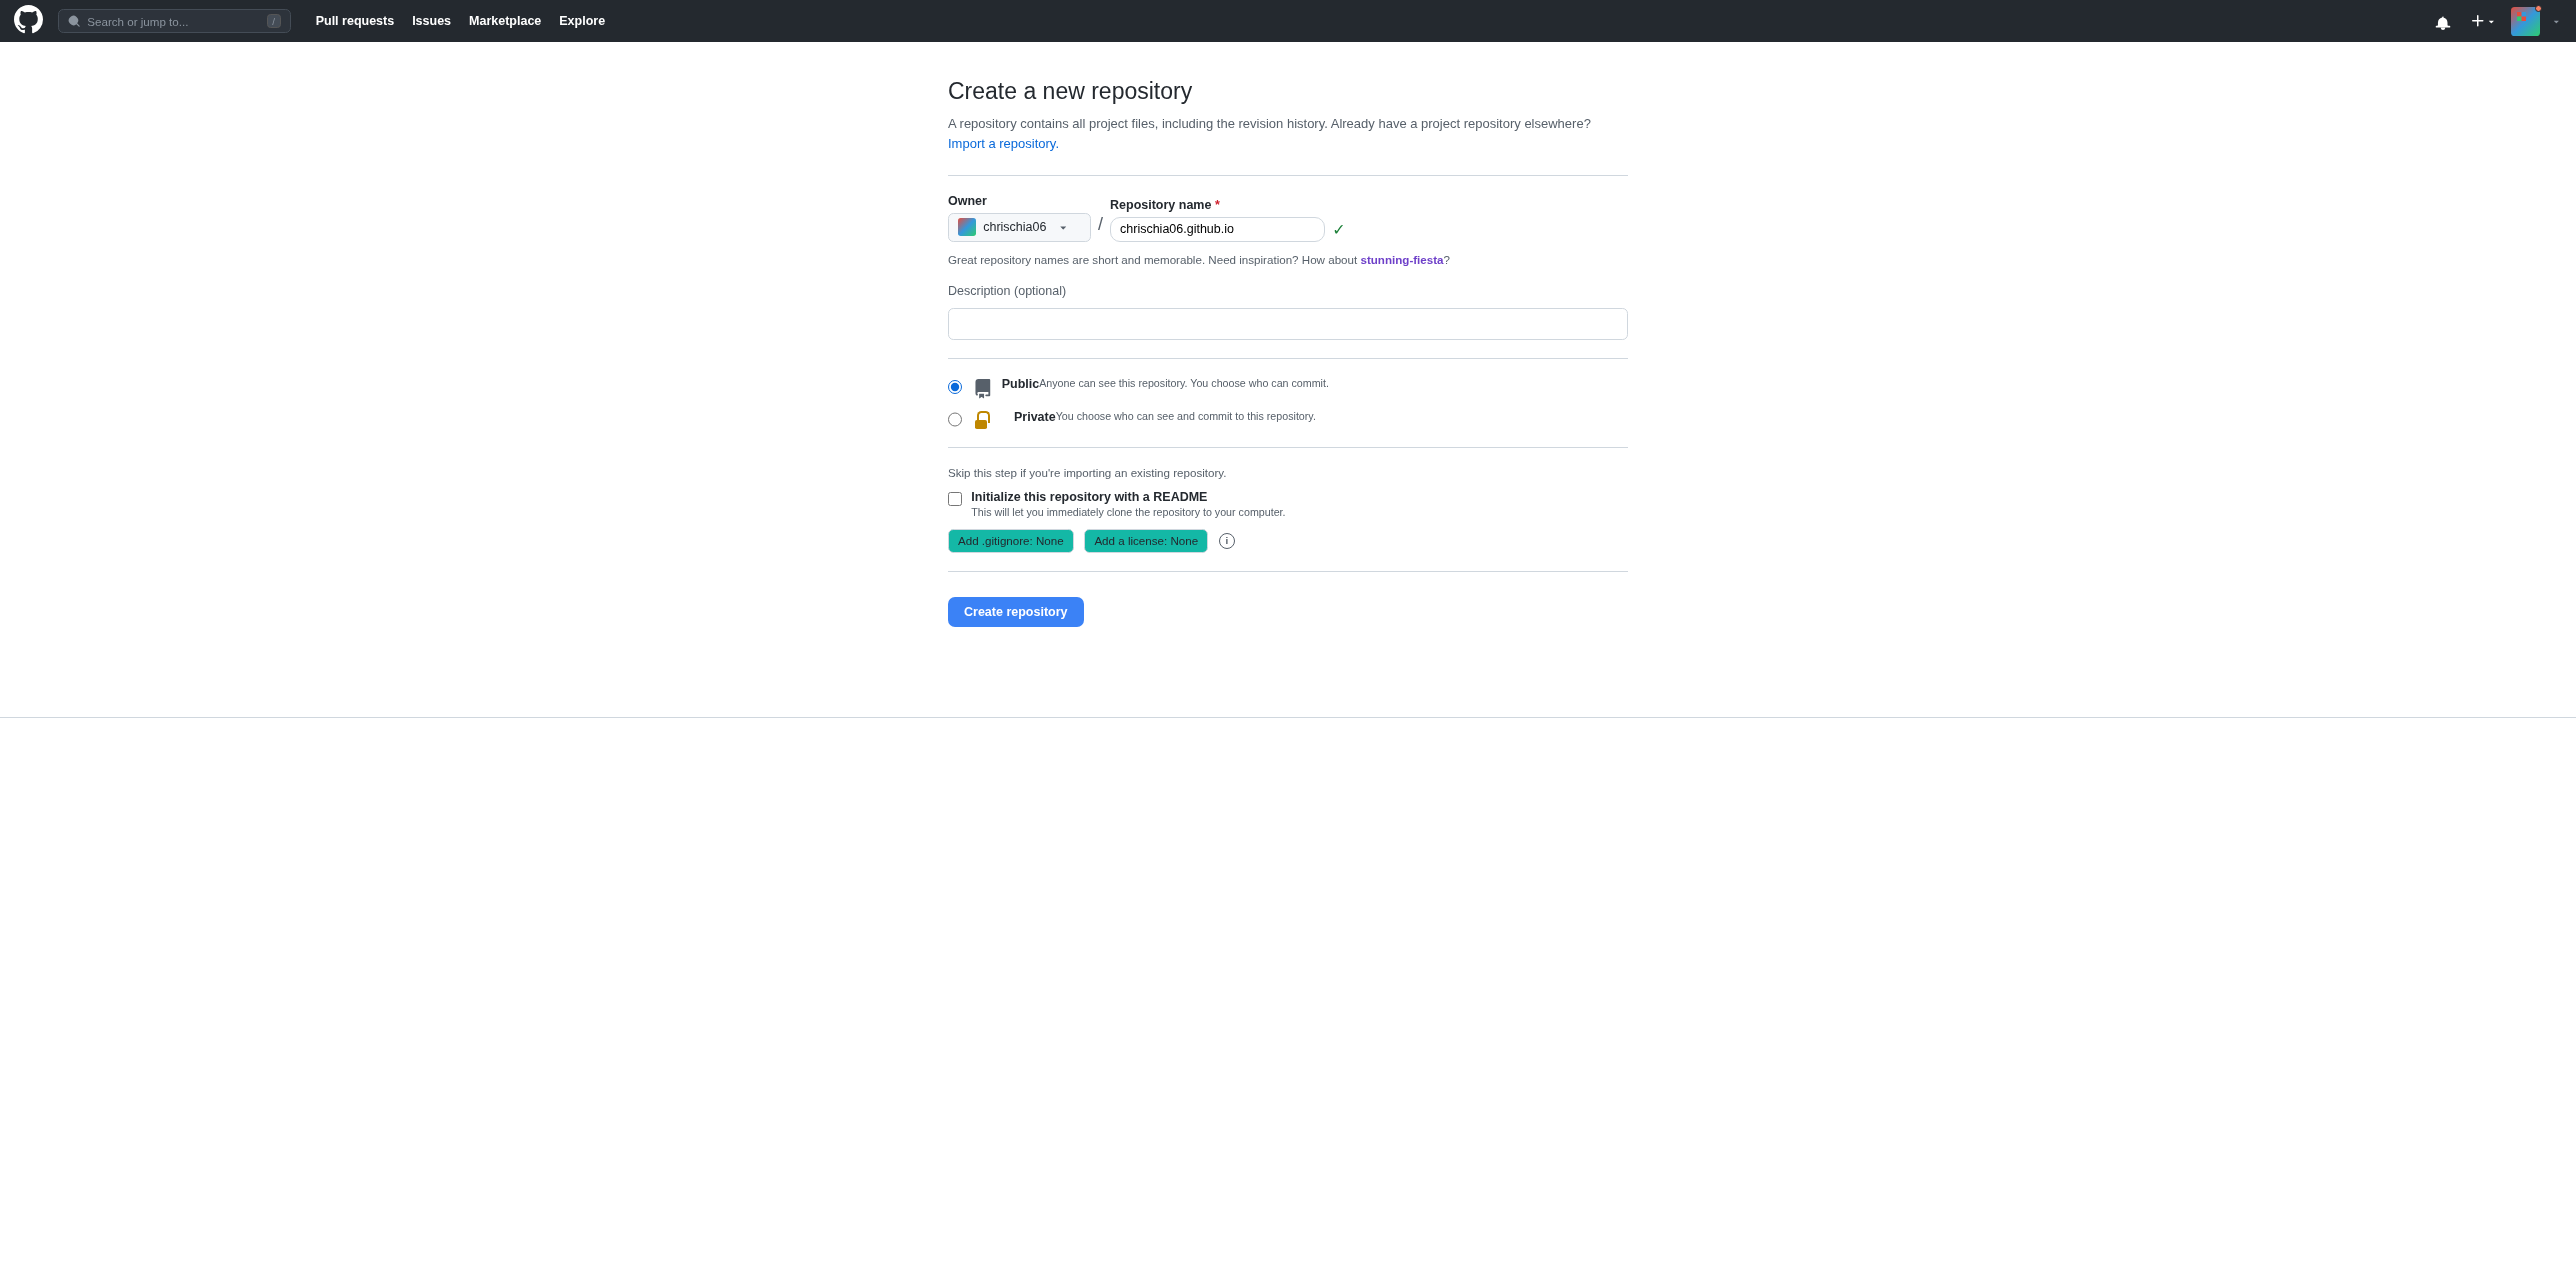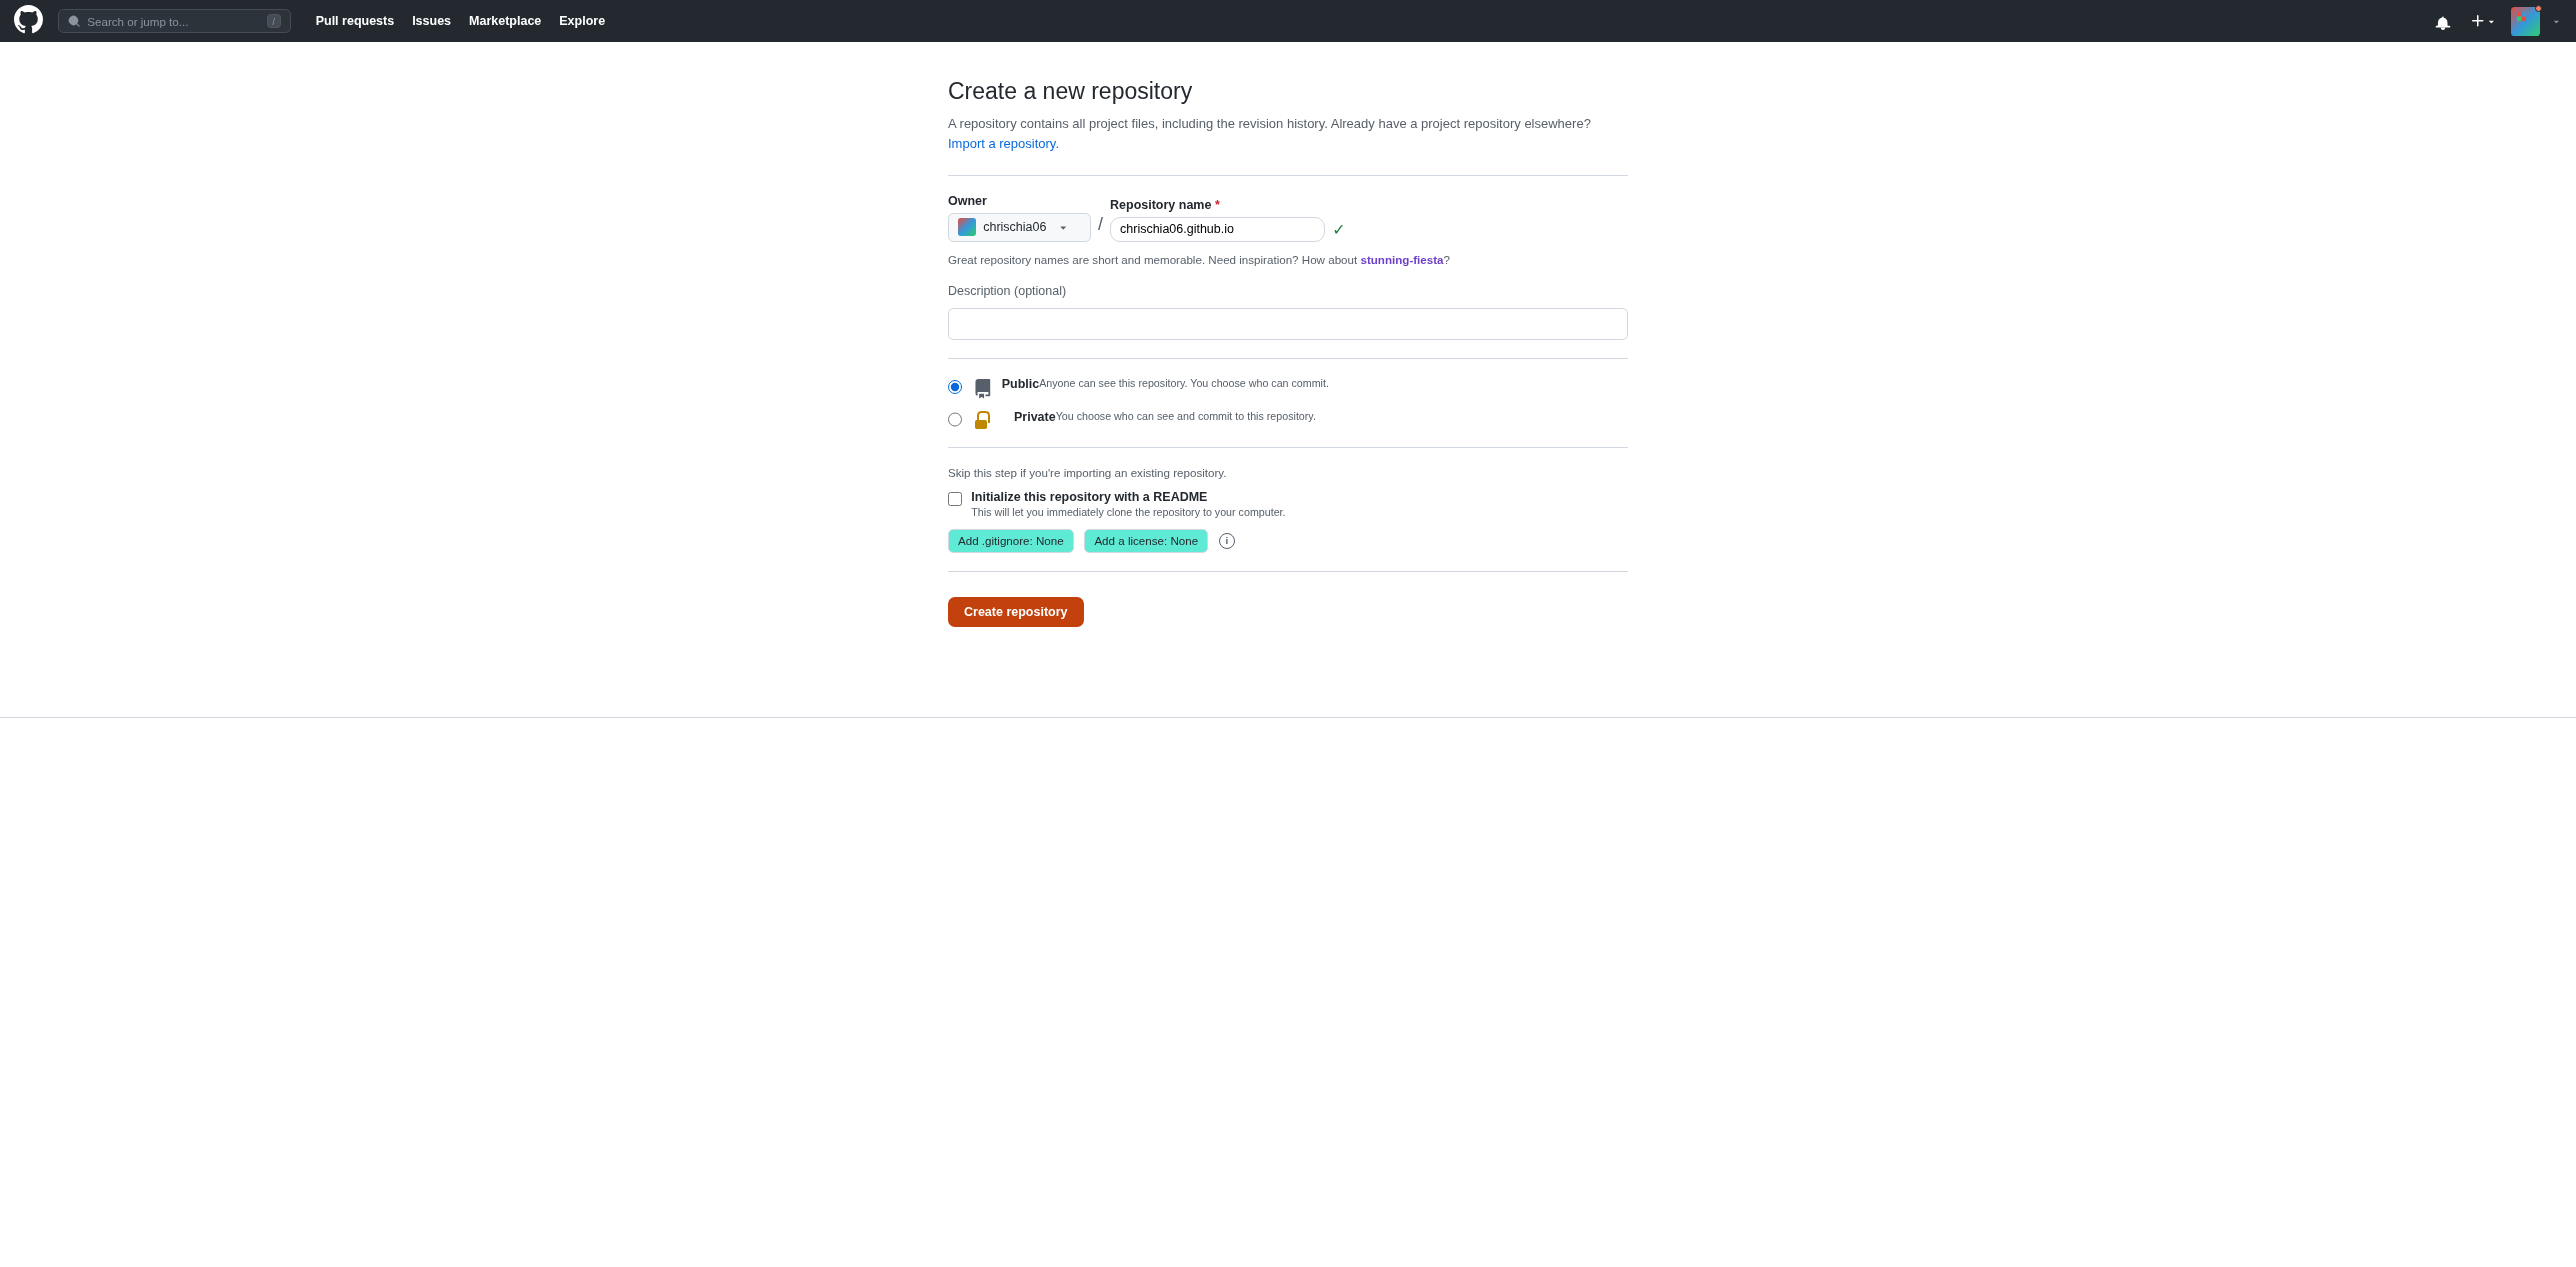--- a/index.html
+++ b/index.html
@@ -159,38 +159,38 @@
     .init-option input[type="checkbox"] { margin-top: 1.8px; width: 14.3px; height: 14.3px; accent-color: #0969da; flex-shrink: 0; }
     .init-content .init-title { font-size: 12.5px; font-weight: 600; }
     .init-content .init-desc { font-size: 10.7px; color: #57606a; margin-top: 1.8px; text-align: right; }
 
     .extra-options { display: flex; gap: 10.7px; margin-top: 10.7px; align-items: center; }
     .select-btn {
       border: 0.9px solid #d0d7de;
       border-radius: 5.4px;
       padding: 4.5px 9px;
       font-size: 11.6px;
-      background: #5eead4;
+      background: #14b8a6;
       cursor: pointer;
       color: #24292f;
     }
     .info-icon {
       width: 16px; height: 16px;
       border: 1.8px solid #57606a;
       border-radius: 50%;
       display: flex; align-items: center; justify-content: center;
       color: #57606a;
       font-size: 9.8px;
       font-weight: bold;
       cursor: pointer;
     }
 
     .submit-section { margin-top: 25px; }
     .create-btn {
-      background: #c2410c;
+      background: #3b82f6;
       color: #fff;
       border: none;
       border-radius: 7px;
       padding: 8px 16px;
       font-size: 12.5px;
       font-weight: 600;
       cursor: pointer;
     }
 
     .footer-divider { border: none; border-top: 0.9px solid #d0d7de; margin-top: 36px; }

